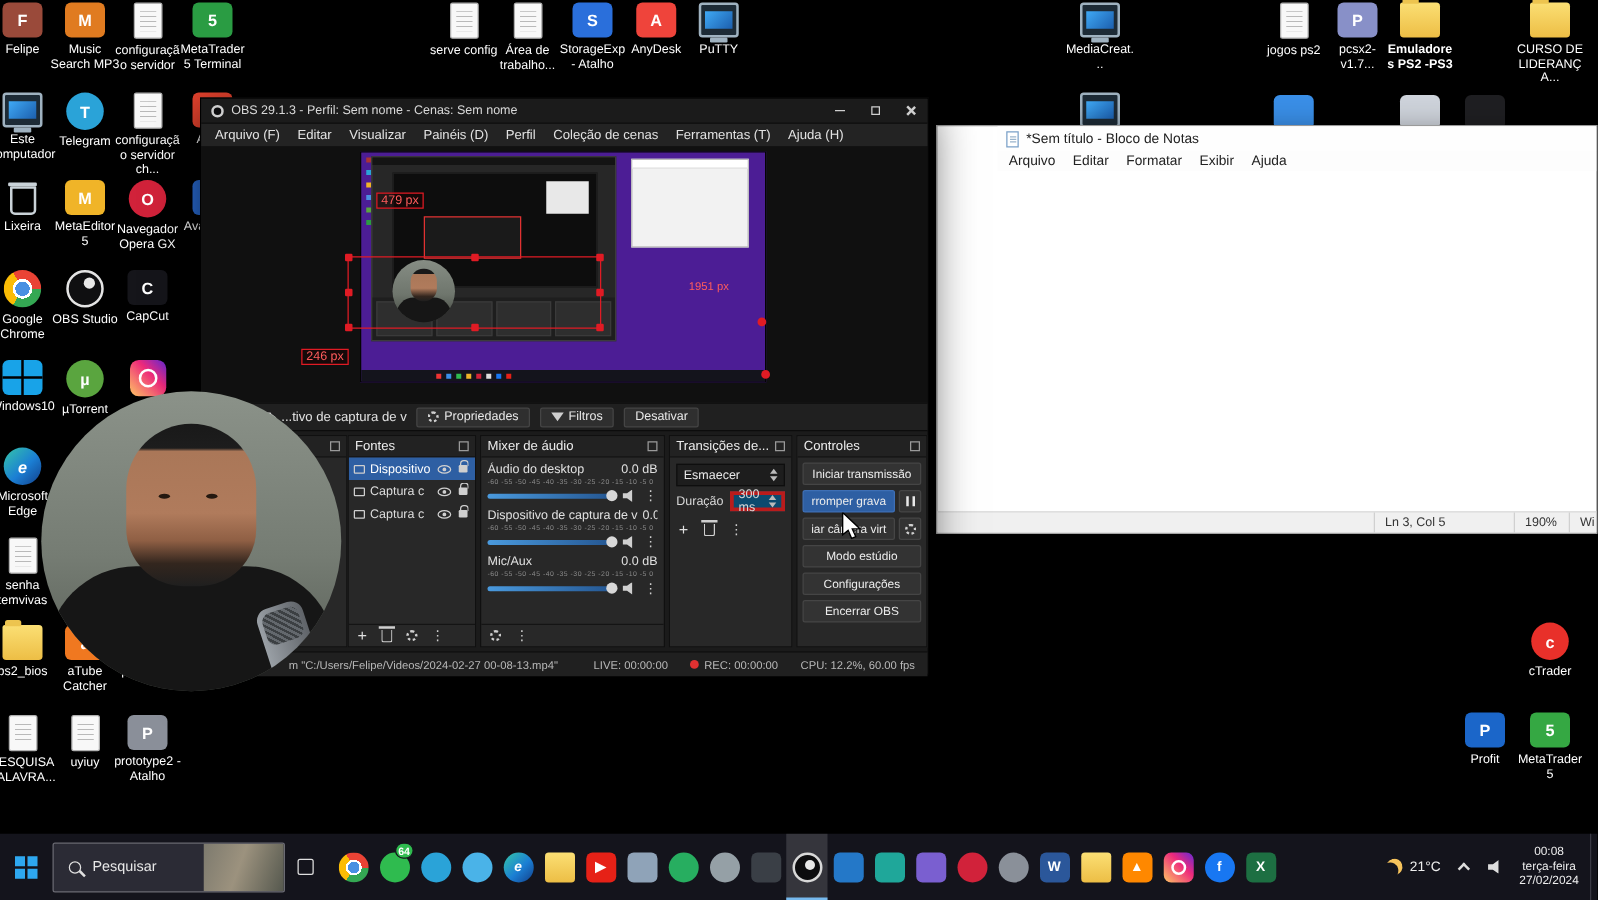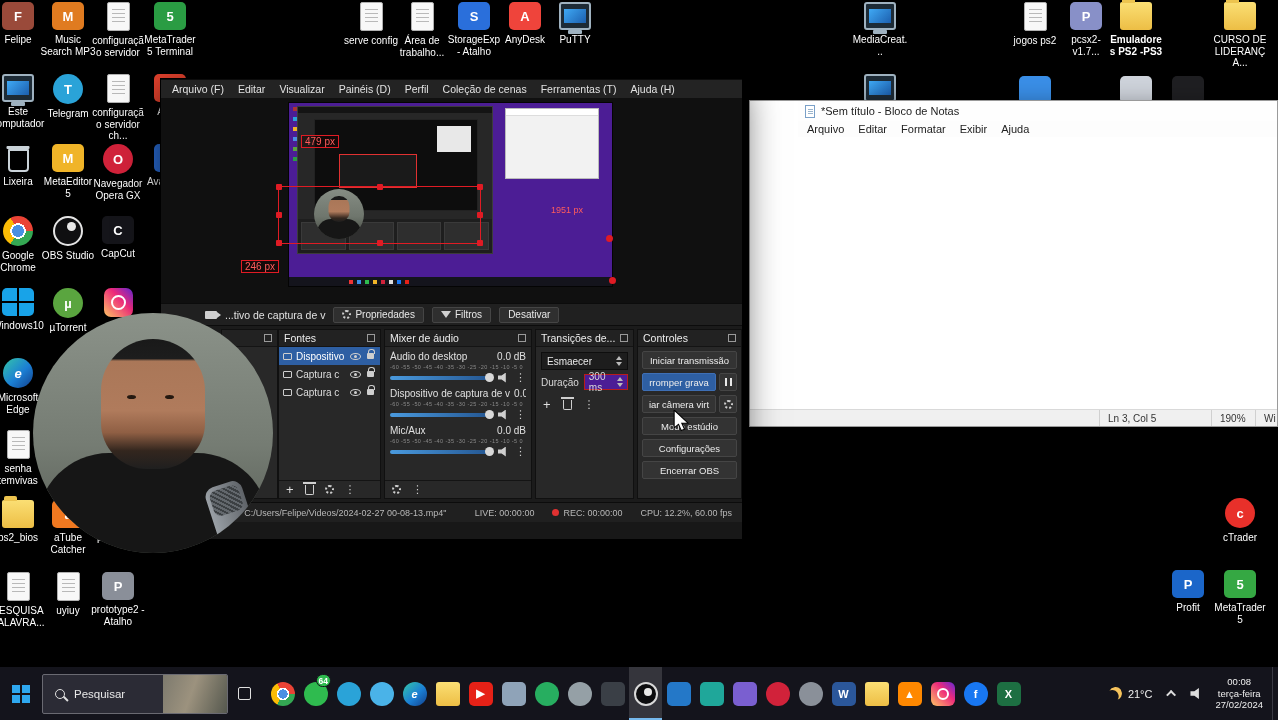--- a/index.html
+++ b/index.html
@@ -115,21 +115,21 @@
   .mx-scale { font-size:5.5px; color:#8a8a8a; letter-spacing:.4px; margin:2px 0 1px; white-space:nowrap; overflow:hidden; }
   .mx-slider { display:flex; align-items:center; gap:5px; }
   .mx-track { flex:1; height:4px; border-radius:2px; background:linear-gradient(90deg,#4a9ade,#23548f); position:relative; }
   .mx-knob { position:absolute; right:-1px; top:-3px; width:9px; height:9px; background:#d8d8d8; border-radius:50%; }
   .spk { width:12px; height:10px; background:#cfcfcf; clip-path:polygon(0 30%,30% 30%,65% 0,65% 100%,30% 70%,0 70%); display:inline-block; flex:none; }
   .tr-select { margin:5px 5px 4px; height:18px; background:#1d1d1d; border:1px solid #0e0e0e; display:flex; align-items:center; padding:0 5px; font-size:10px; color:#e8e8e8; }
   .spin-arrows { margin-left:auto; display:flex; flex-direction:column; gap:2px; }
   .spin-arrows::before { content:""; border-left:3px solid transparent; border-right:3px solid transparent; border-bottom:4px solid #bbb; }
   .spin-arrows::after { content:""; border-left:3px solid transparent; border-right:3px solid transparent; border-top:4px solid #bbb; }
   .tr-dur { display:flex; align-items:center; gap:5px; margin:0 5px; font-size:10px; color:#d8d8d8; }
-  .tr-spin { flex:1; height:16px; background:#4c1d95; border:1px solid #b91c1c; display:flex; align-items:center; padding:0 4px; font-size:10px; }
+  .tr-spin { flex:1; height:16px; background:#0c4a6e; border:3px solid #b91c1c; display:flex; align-items:center; padding:0 4px; font-size:10px; }
   .tr-foot { display:flex; align-items:center; gap:12px; margin:8px 7px 0; color:#cfcfcf; }
   .ctrl-body { padding:4px; display:flex; flex-direction:column; gap:4px; }
   .ctrl-row { display:flex; gap:3px; }
   .ctrl-btn { flex:1; height:18px; background:#333; border:1px solid #454545; border-radius:2px; color:#ececec; font-size:9.5px; display:flex; align-items:center; justify-content:center; white-space:nowrap; overflow:hidden; }
   .ctrl-btn.side { flex:none; width:18px; }
   .ctrl-row.active .ctrl-btn.main { background:#2e5fa3; border-color:#3e6fb5; }
   .pause-ic { width:7px; height:8px; border-left:2.5px solid #e8e8e8; border-right:2.5px solid #e8e8e8; display:inline-block; }
   .obs-statusbar { height:20px; background:#202020; border-top:1px solid #0c0c0c; display:flex; align-items:center; font-size:9px; color:#b8b8b8; padding:0 10px 0 70px; gap:18px; }
   .sb-path { flex:1; white-space:nowrap; overflow:hidden; }
   .sb-rec { display:flex; align-items:center; gap:4px; }
@@ -502,20 +502,35 @@
 
       <div class="dicon t-app" style="left: 1212px; top: 570px;">
         <div class="dbox" style="background: rgb(53, 168, 67);">
           <span>5</span>
         </div>
         <div class="dlabel">MetaTrader 5</div>
       </div>
     </div>
 
   <div class="obs-window">
+    <div class="obs-titlebar">
+      <span class="obs-logo"></span>
+      <span class="obs-title">OBS 29.1.3 - Perfil: Sem nome - Cenas: Sem nome</span>
+      <span class="win-controls">
+        <span class="wc">
+            <span class="wc-min-ic"></span>
+          </span>
+        <span class="wc">
+            <span class="wc-max-ic"></span>
+          </span>
+        <span class="wc">
+            <span class="wc-x-ic"></span>
+          </span>
+      </span>
+    </div>
     <div class="obs-menubar">
 
         <span class="obs-menu-item">Arquivo (F)</span>
 
         <span class="obs-menu-item">Editar</span>
 
         <span class="obs-menu-item">Visualizar</span>
 
         <span class="obs-menu-item">Painéis (D)</span>
 

